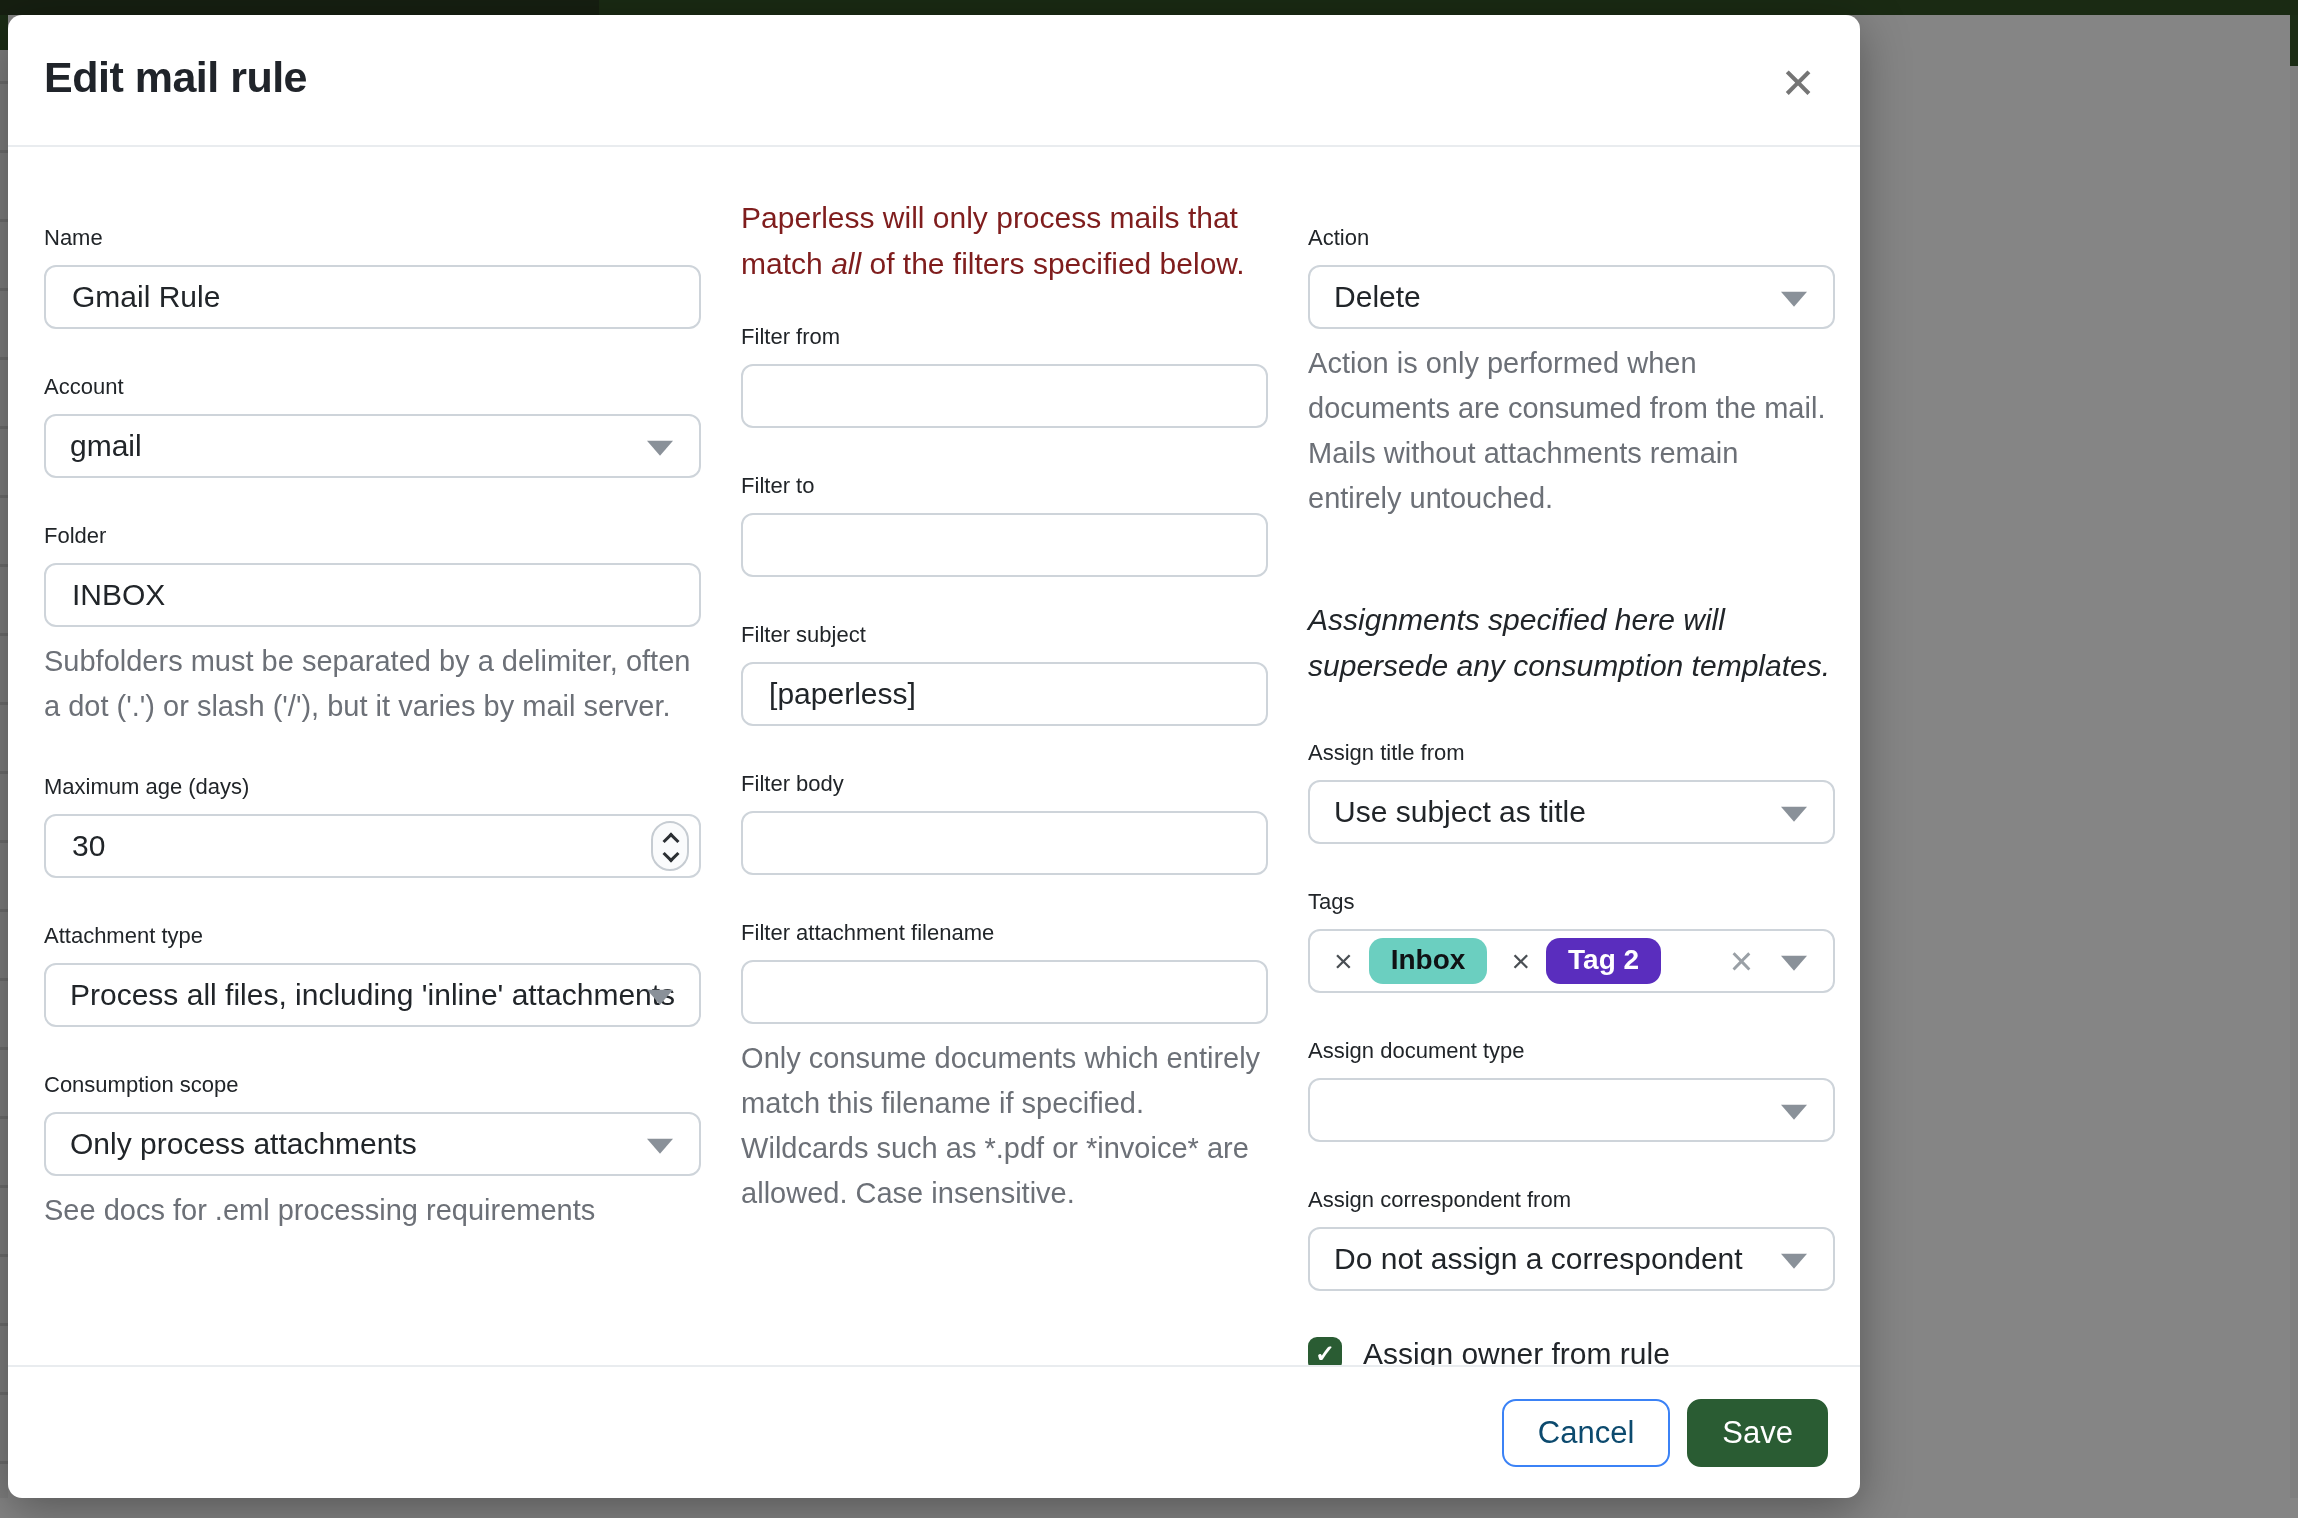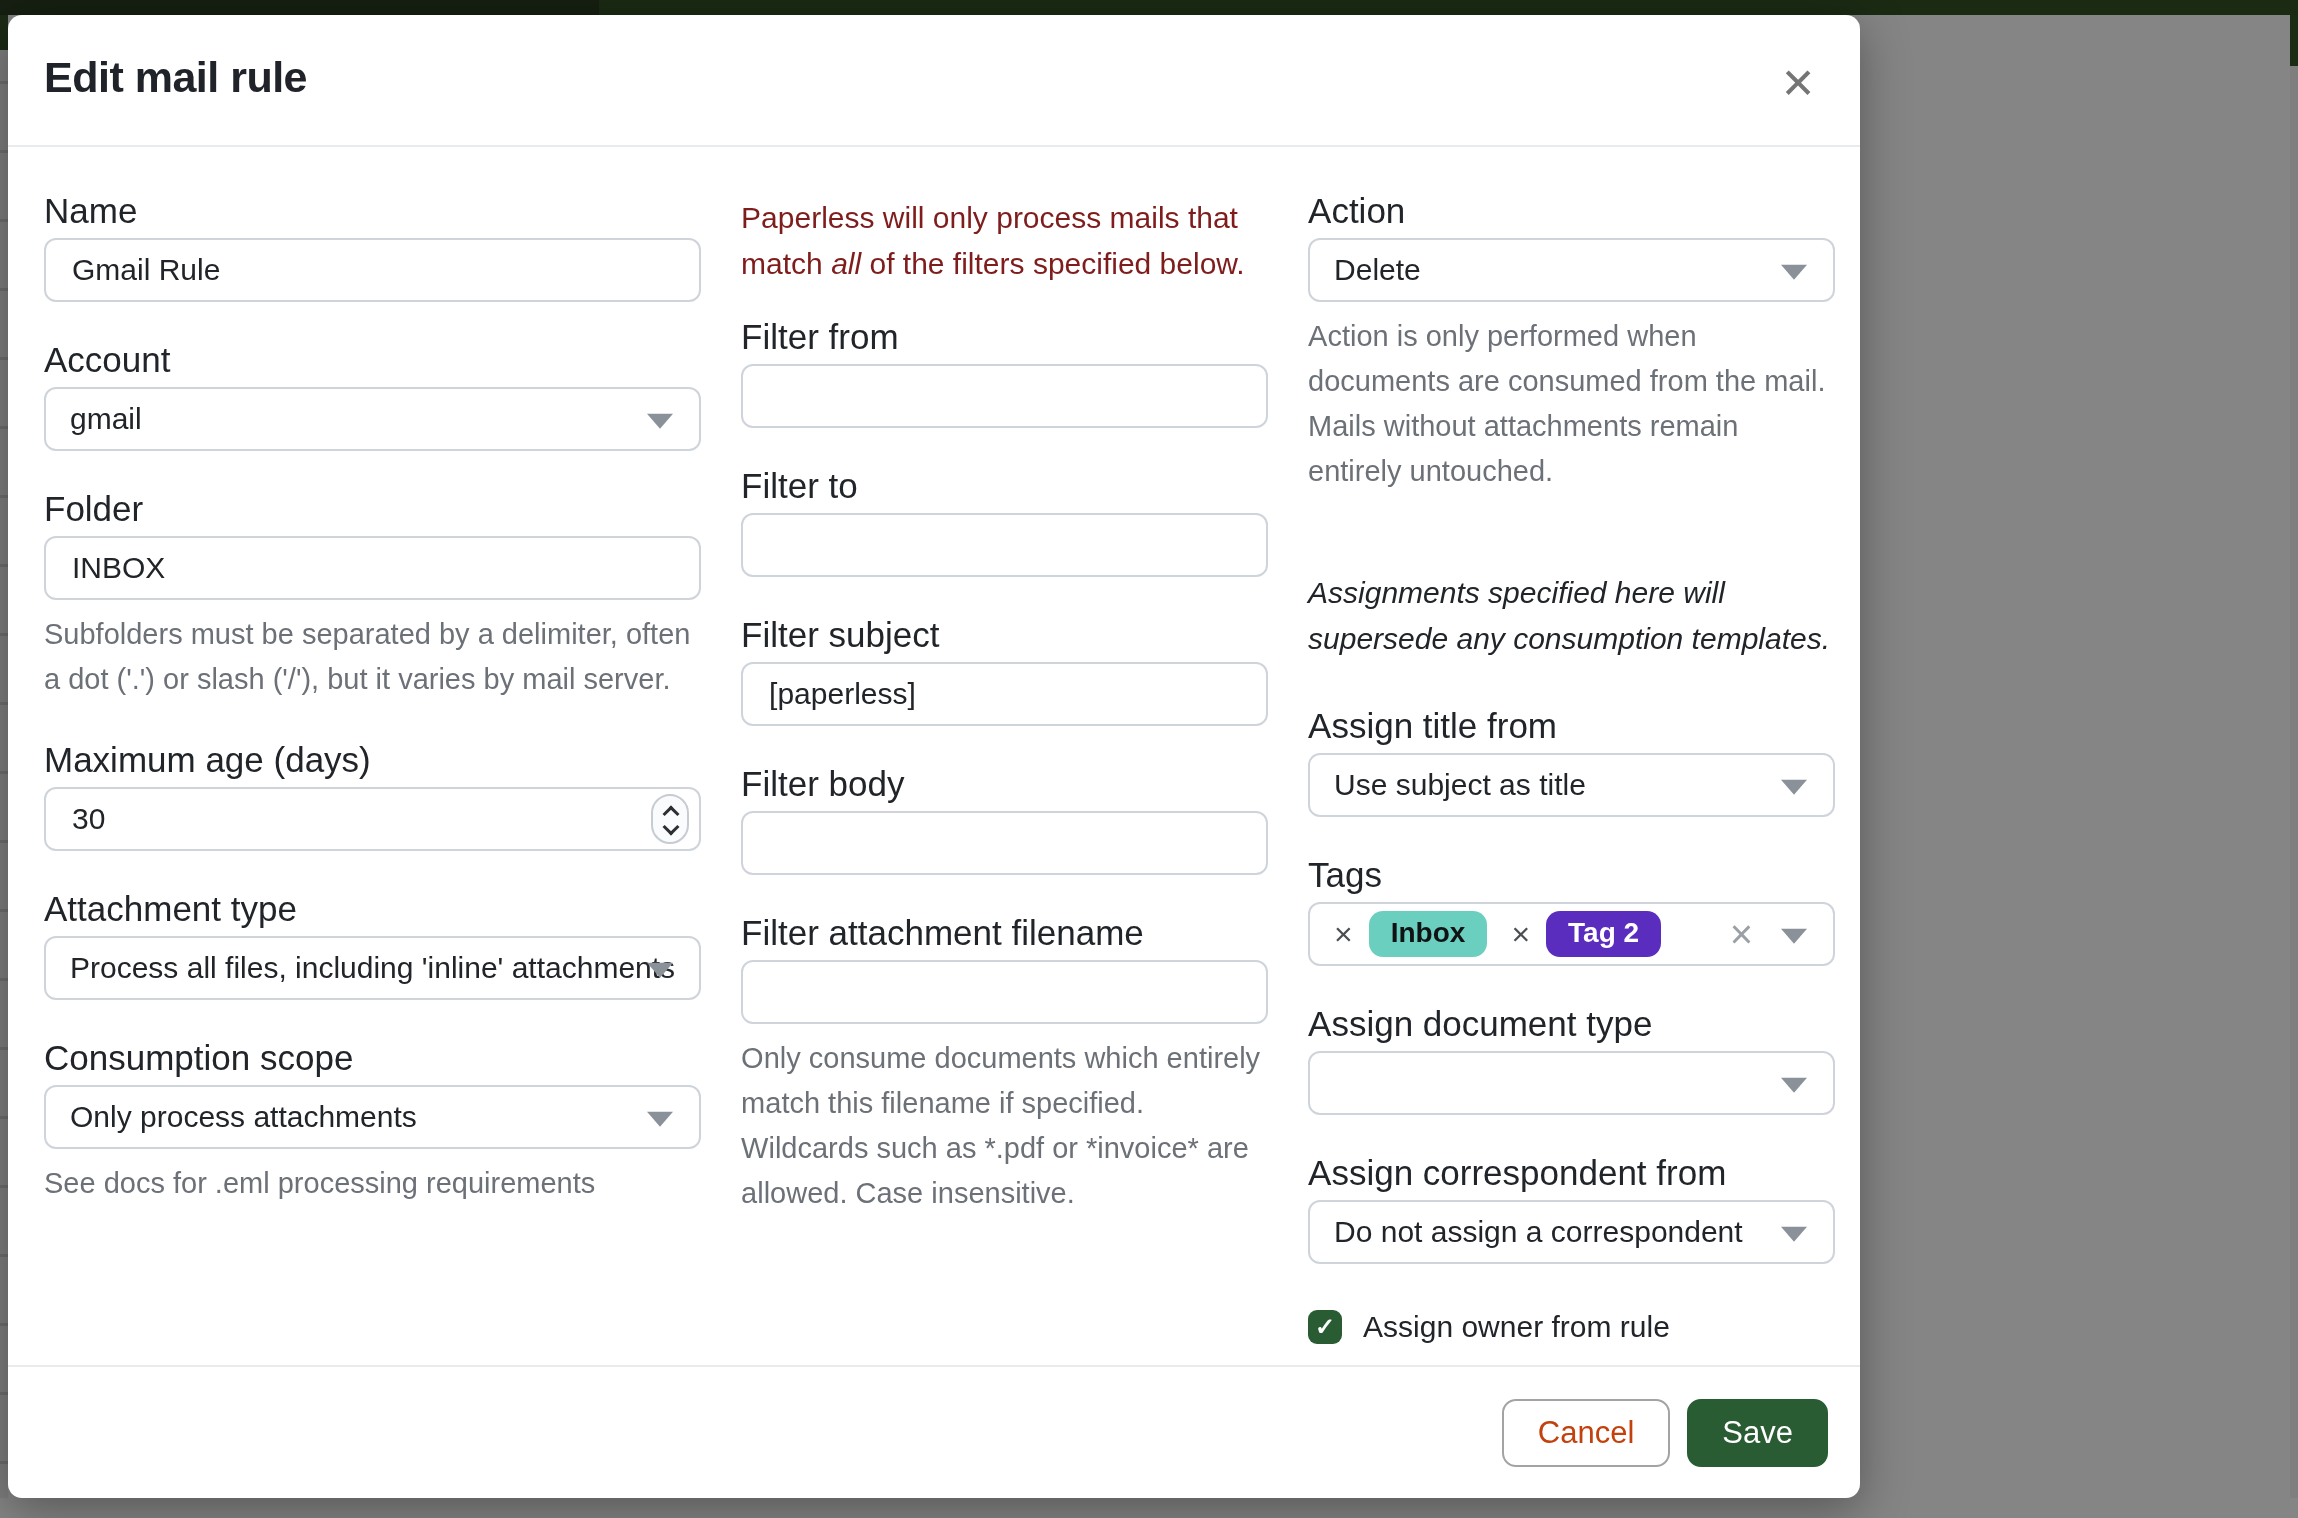--- a/index.html
+++ b/index.html
@@ -44,21 +44,21 @@
     color:#757575;font-size:42px;font-weight:400;background:none;border:none;
   }
   .modal-body{
     flex:1 1 auto;box-sizing:border-box;overflow:hidden;
     padding:46px 25px 0 36px;
     display:grid;grid-template-columns:1fr 1fr 1fr;column-gap:40px;
   }
   
   .group{margin-bottom:40px;}
   .flabel{
-    font-size:35px;color:#212529;line-height:36px;margin-bottom:9px;
+    font-size:22px;color:#212529;line-height:36px;margin-bottom:9px;margin-top:27px;
   }
   .field-wrap{position:relative;}
   .control{
     box-sizing:border-box;width:100%;height:64px;
     border:2px solid #ced4da;border-radius:12px;background:#fff;
     font-family:"Liberation Sans",sans-serif;font-size:30px;color:#212529;
     padding:0 24px;display:flex;align-items:center;position:relative;
   }
   input.control{display:block;padding:0 26px;outline:none;}
   input.num{padding-right:70px;}
@@ -114,21 +114,21 @@
   .modal-footer{
     flex:0 0 auto;height:133px;box-sizing:border-box;border-top:2px solid #e9ecef;
     display:flex;align-items:center;justify-content:flex-end;gap:17px;
     padding:0 32px;
   }
   .btn{
     box-sizing:border-box;height:68px;border-radius:14px;font-size:31px;
     font-family:"Liberation Sans",sans-serif;display:flex;align-items:center;justify-content:center;
     cursor:pointer;
   }
-  .btn-cancel{background:#fff;border:2px solid #a3a3a3;color:#c2410c;padding:0 34px;}
+  .btn-cancel{background:#fff;border:2px solid #3b82f6;color:#0c4a6e;padding:0 34px;}
   .btn-save{background:#2a5c33;border:2px solid #2a5c33;color:#ffffff;padding:0 33px;}
 </style>
 </head>
 <body>
 
 <div class="navbar-strip"></div>
 <div class="backdrop-left"></div>
 <div class="backdrop-right"></div>
 
 <div class="modal">

